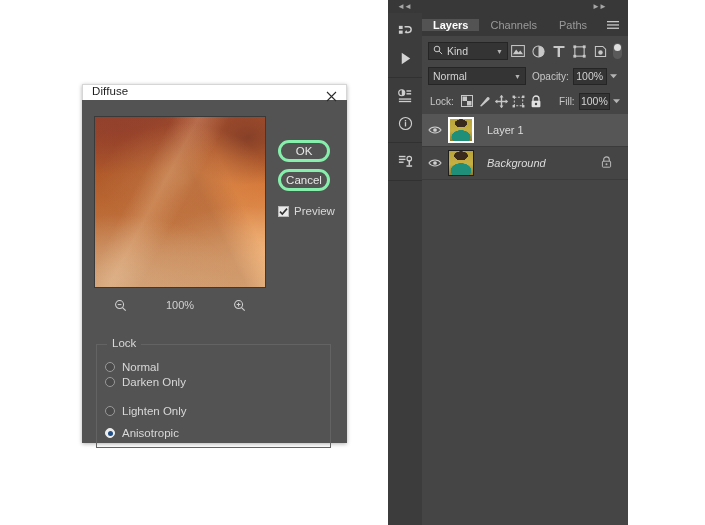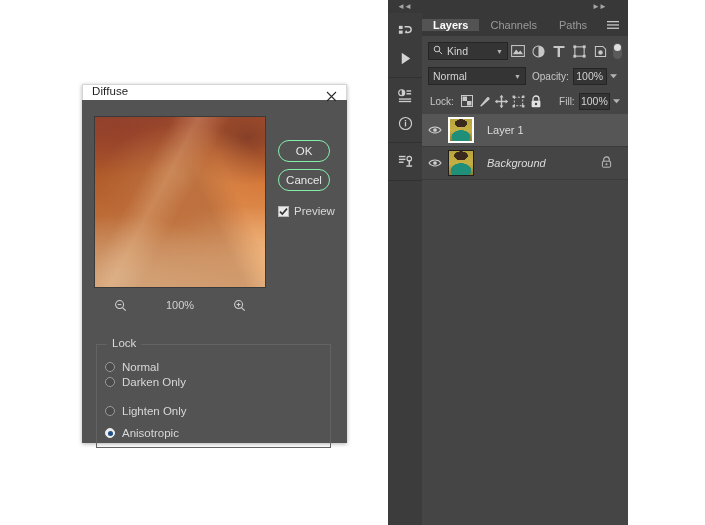--- a/index.html
+++ b/index.html
@@ -129,21 +129,21 @@
     font-size: 11px;
     color: #d2d2d2;
   }
 
   
   .dlg-btn {
     position: absolute;
     width: 52px;
     height: 22px;
     border-radius: 11px;
-    border: 1px solid #86efac;
+    border: 3px solid #86efac;
     background: transparent;
     color: #e8e8e8;
     font-size: 11.5px;
     font-family: "Liberation Sans", sans-serif;
     display: flex;
     align-items: center;
     justify-content: center;
     cursor: pointer;
     box-sizing: border-box;
   }

